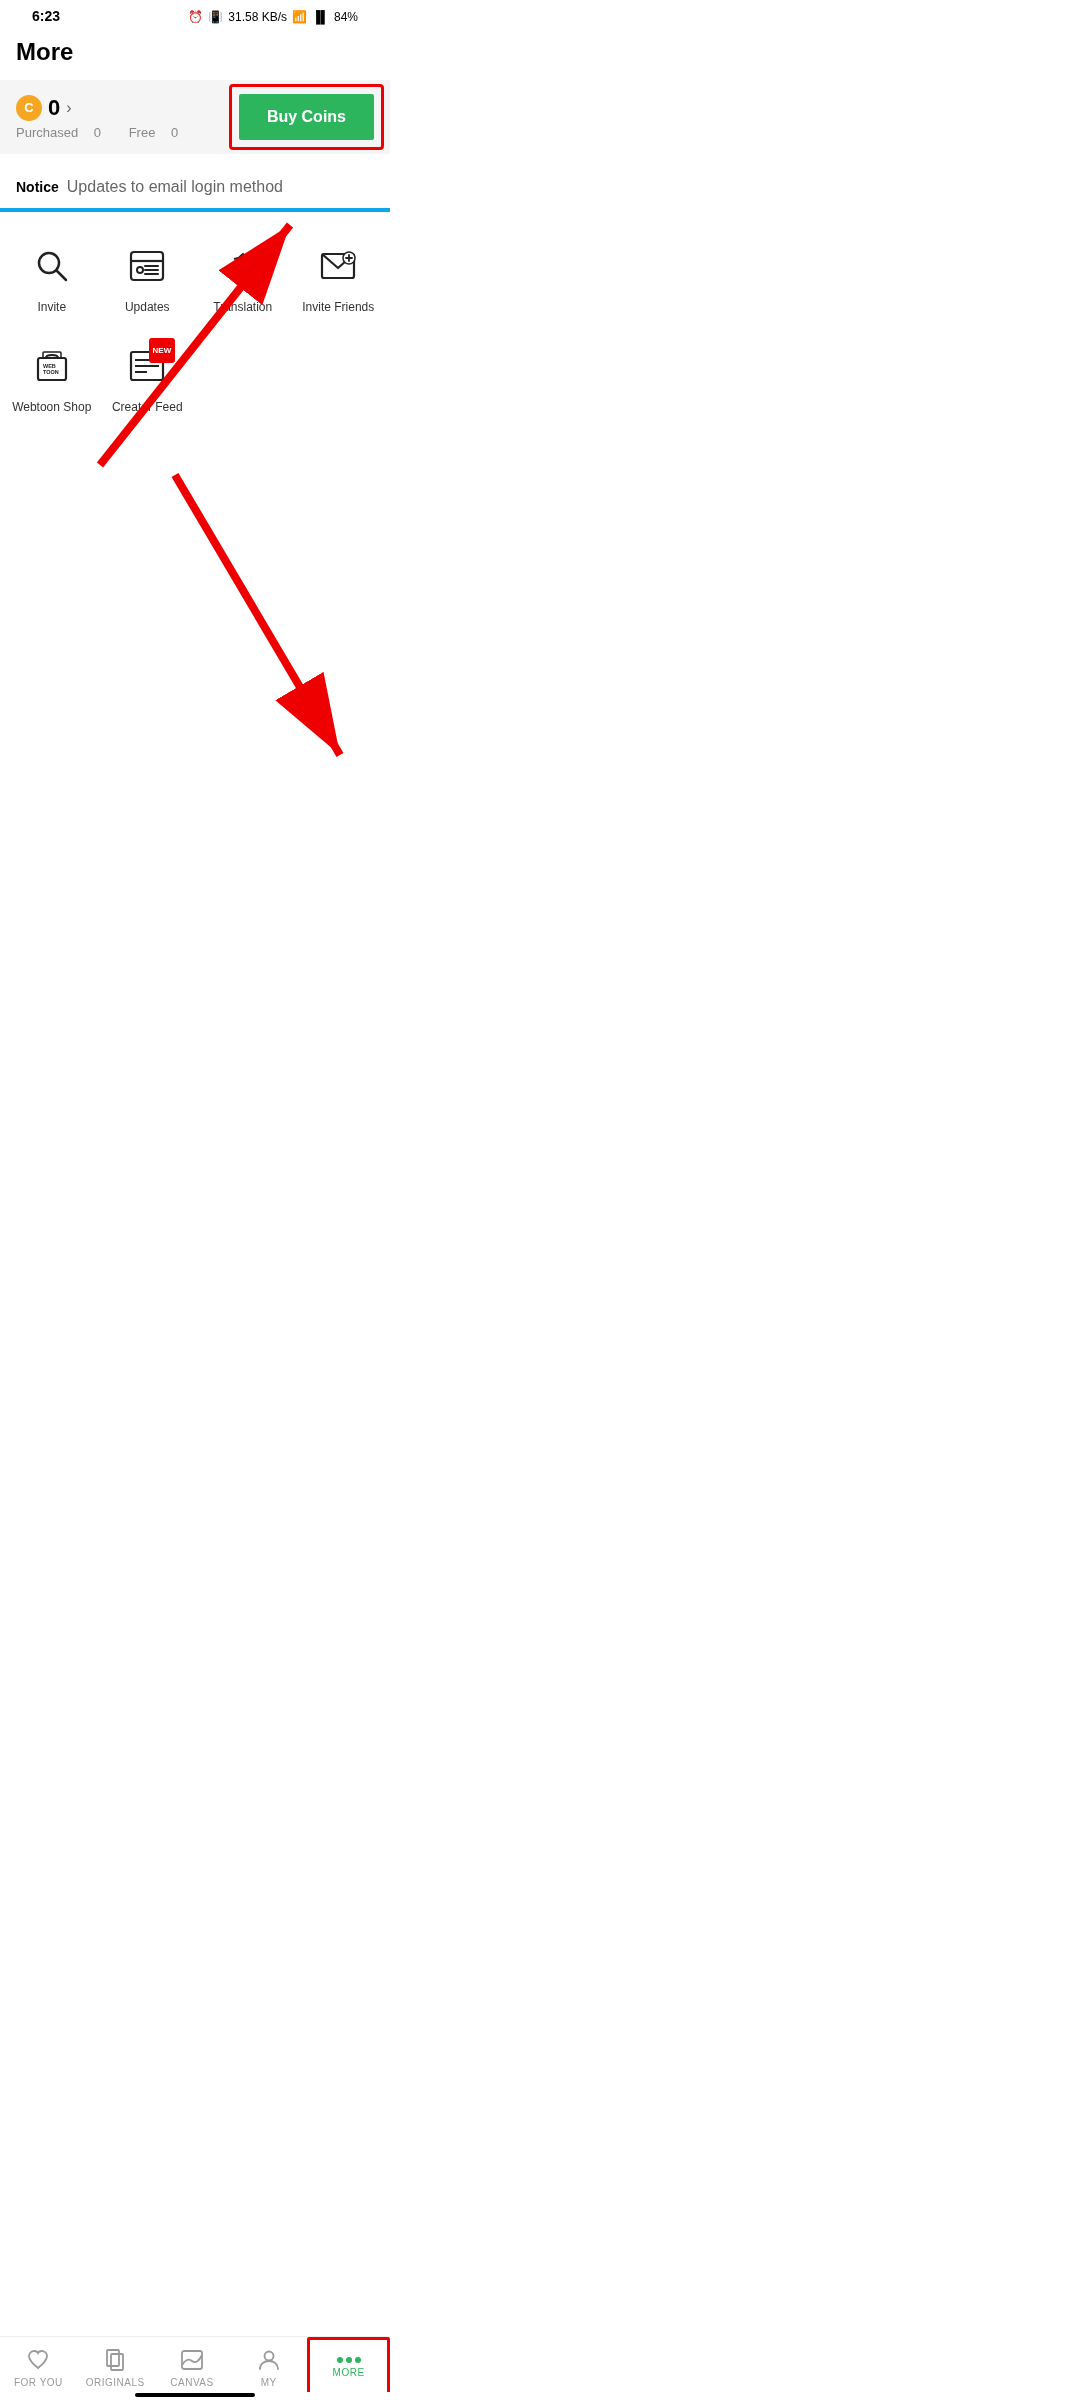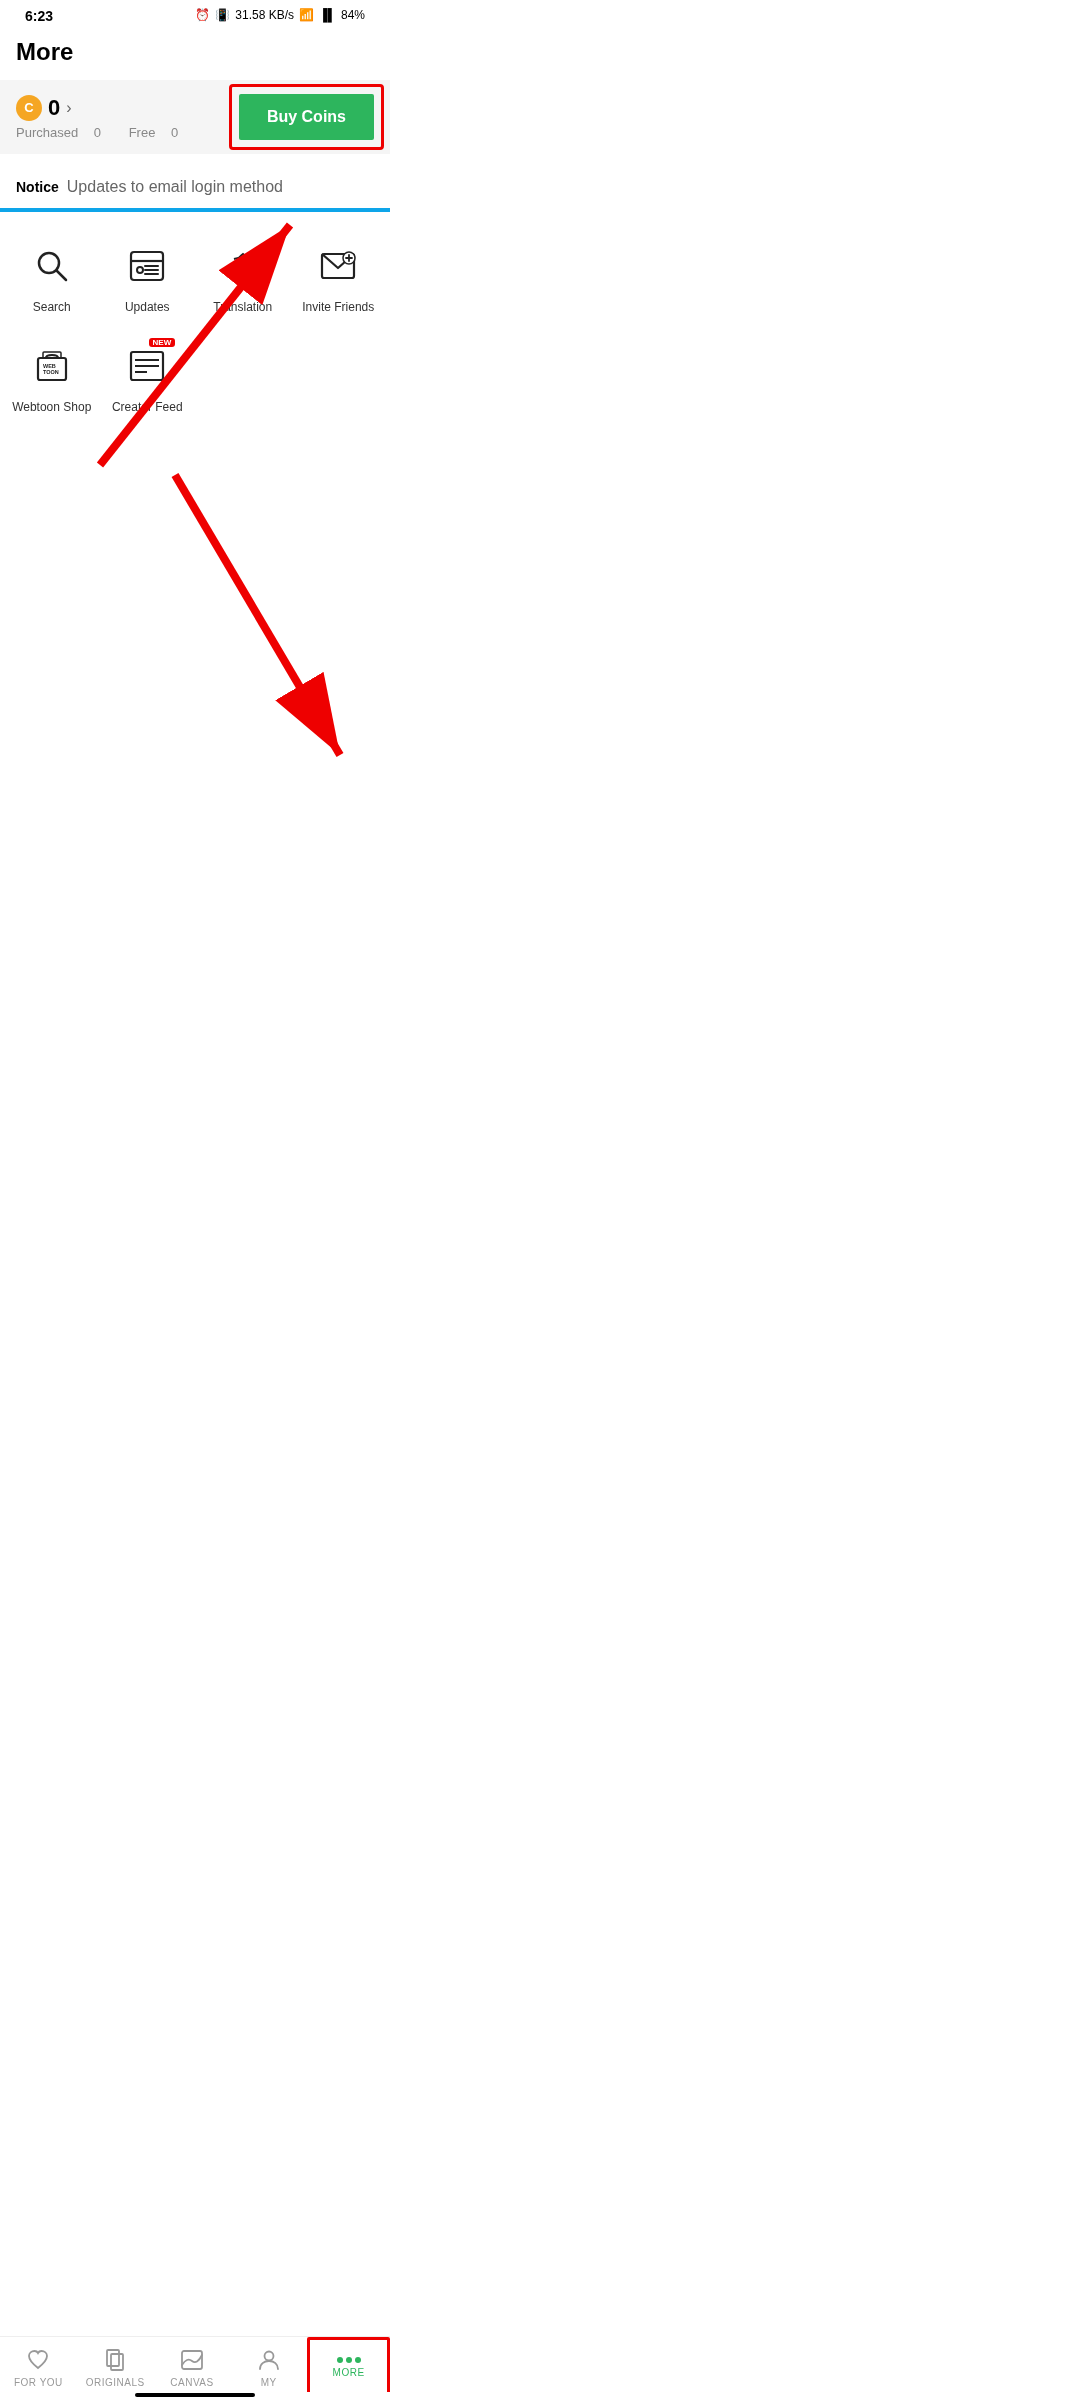--- a/index.html
+++ b/index.html
@@ -10,22 +10,22 @@
       font-family: -apple-system, BlinkMacSystemFont, 'Segoe UI', sans-serif;
       background: #fff;
       position: relative;
       overflow-x: hidden;
     }
 
     
     .status-bar {
       display: flex;
       justify-content: space-between;
-      align-items: flex-start;
-      padding: 8px 25px 4px;
+      align-items: flex-end;
+      padding: 8px 32px 4px;
       background: #fff;
     }
     .status-left {
       font-size: 14px;
       font-weight: 600;
       color: #000;
     }
     .status-right {
       display: flex;
       align-items: center;
@@ -173,21 +173,21 @@
       line-height: 1.3;
     }
     .new-badge {
       position: absolute;
       top: -2px;
       right: -2px;
       background: #e00;
       color: #fff;
       font-size: 8px;
       font-weight: 700;
-      padding: 0 4px;
+      padding: 8px 4px;
       border-radius: 3px;
     }
 
     
     .arrows-overlay {
       position: absolute;
       top: 0;
       left: 0;
       width: 100%;
       height: 100%;
@@ -299,21 +299,21 @@
 
 <div class="menu-grid">
 
   <div class="menu-item">
     <div class="menu-icon-wrap">
       <svg viewBox="0 0 44 44" fill="none" xmlns="http://www.w3.org/2000/svg">
         <circle cx="19" cy="19" r="10" stroke="#222" stroke-width="2.5" fill="none"></circle>
         <line x1="26.5" y1="26.5" x2="36" y2="36" stroke="#222" stroke-width="2.5" stroke-linecap="round"></line>
       </svg>
     </div>
-    <span class="menu-label">Search</span>
+    <span class="menu-label">Invite</span>
   </div>
 
   <div class="menu-item">
     <div class="menu-icon-wrap">
       <svg viewBox="0 0 44 44" fill="none" xmlns="http://www.w3.org/2000/svg">
         <rect x="6" y="8" width="32" height="28" rx="3" stroke="#222" stroke-width="2.2" fill="none"></rect>
         <line x1="6" y1="17" x2="38" y2="17" stroke="#222" stroke-width="2.2"></line>
         <circle cx="15" cy="26" r="3" stroke="#222" stroke-width="2" fill="none"></circle>
         <line x1="20" y1="26" x2="33" y2="26" stroke="#222" stroke-width="2" stroke-linecap="round"></line>
         <line x1="20" y1="22" x2="33" y2="22" stroke="#222" stroke-width="2" stroke-linecap="round"></line>

